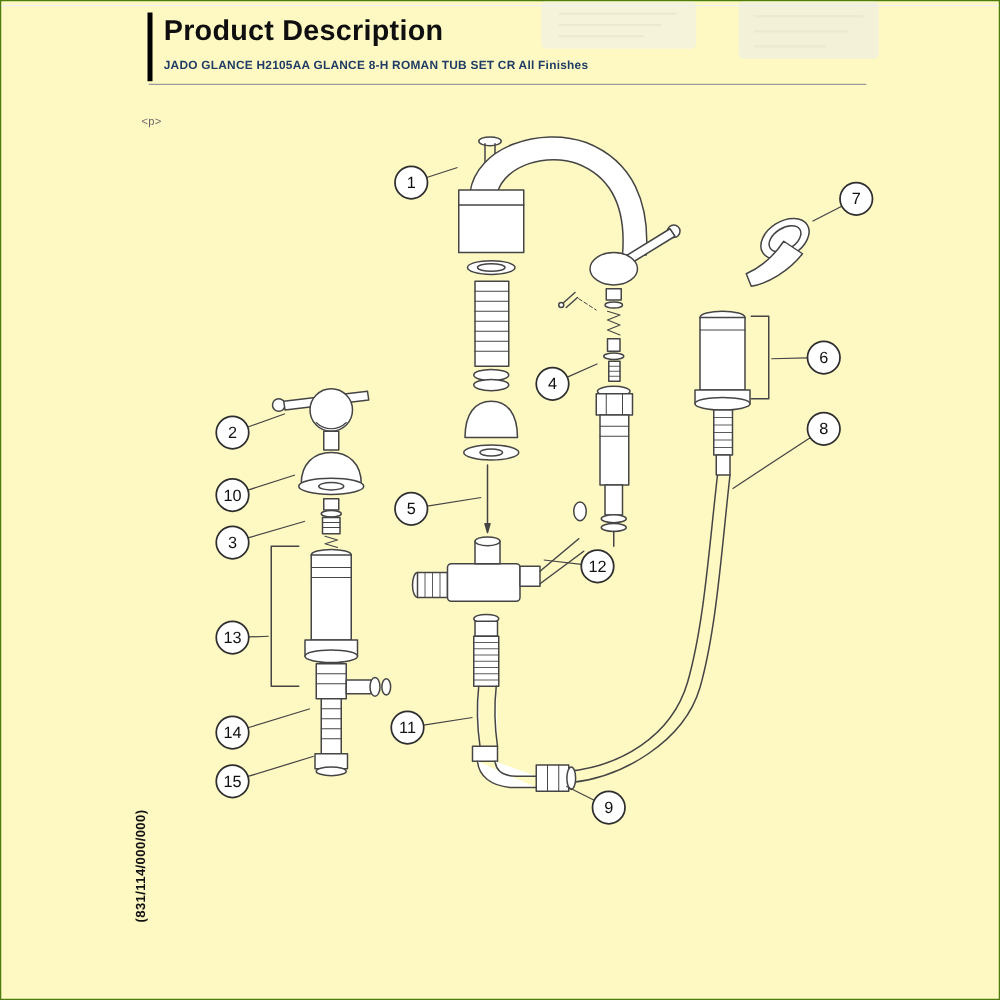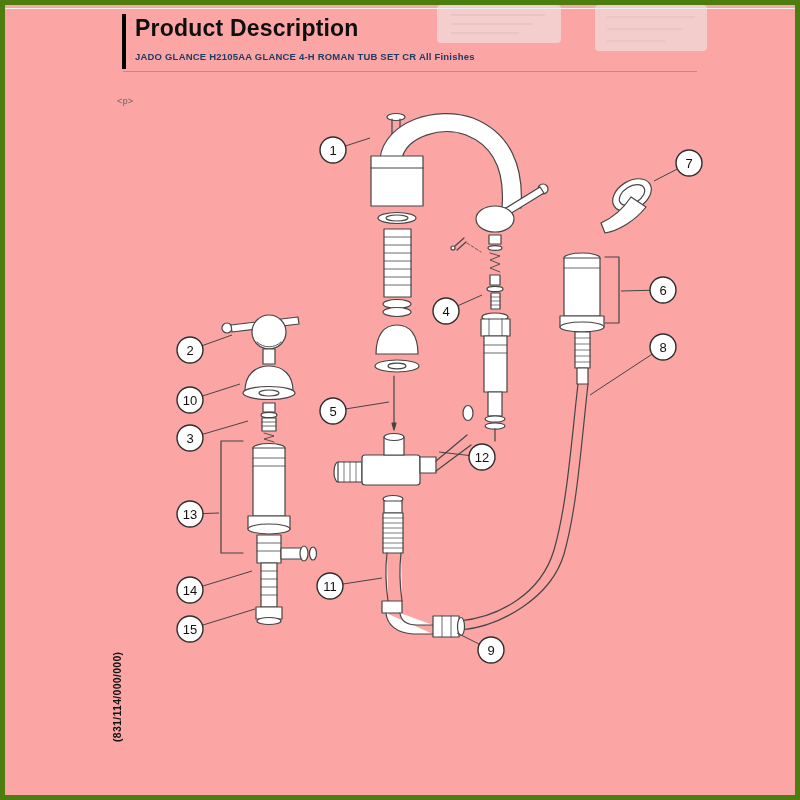--- a/index.html
+++ b/index.html
@@ -1,18 +1,18 @@
 <!DOCTYPE html>
 <html><head>
 <meta charset="utf-8">
 <style>
   html,body{margin:0;padding:0;background:#ffffff;}
   .page{
-    position:relative;width:800px;height:800px;background:#fca5a5;overflow:hidden;
-    font-family:"Liberation Sans",sans-serif;border:5px solid #4d7c0f;box-sizing:border-box;
+    position:relative;width:800px;height:800px;background:#fef9c3;overflow:hidden;
+    font-family:"Liberation Sans",sans-serif;border:1px solid #4d7c0f;box-sizing:border-box;
   }
   .top-edge-line{position:absolute;left:0;top:3px;width:800px;height:1px;background:#f0f0f0;}
   .title-bar{position:absolute;left:117px;top:9px;width:4px;height:55px;background:#000;}
   .page-title{position:absolute;left:130px;top:10px;font-size:23px;font-weight:bold;color:#0f0f0f;letter-spacing:.2px;}
   .page-subtitle{position:absolute;left:130px;top:46px;font-size:9.5px;font-weight:bold;color:#1e3c64;letter-spacing:.2px;}
   .header-rule{position:absolute;left:118px;top:66px;width:574px;height:1px;background:#9a9a9a;}
   .pmark{position:absolute;left:112px;top:92px;font-size:9px;color:#666;font-family:"Liberation Mono",monospace;}
   .footer-code{
     position:absolute;left:106px;top:737px;transform:rotate(-90deg);transform-origin:0 0;
     font-size:10.5px;font-weight:bold;color:#111;white-space:nowrap;letter-spacing:.3px;
@@ -21,21 +21,21 @@
 </style>
 </head>
 <body>
 
 <div class="page">
 
   <div class="top-edge-line"></div>
 
   <div class="title-bar"></div>
   <h1 class="page-title" style="margin:0;">Product Description</h1>
-  <div class="page-subtitle">JADO GLANCE H2105AA GLANCE 4-H ROMAN TUB SET CR All Finishes</div>
+  <div class="page-subtitle">JADO GLANCE H2105AA GLANCE 8-H ROMAN TUB SET CR All Finishes</div>
   <div class="header-rule"></div>
 
   <div class="pmark">&lt;p&gt;</div>
 
   <svg class="diagram" width="800" height="800" viewBox="0 0 800 800">
 
     <g opacity="0.55">
       <rect x="432" y="0" width="124" height="38" rx="4" fill="#efefef"></rect>
       <rect x="590" y="0" width="112" height="46" rx="4" fill="#ececec"></rect>
       <path d="M446,10 H540 M446,19 H528 M446,28 H514 M602,12 H690 M602,24 H678 M602,36 H660" stroke="#dedede" stroke-width="2" fill="none"></path>

